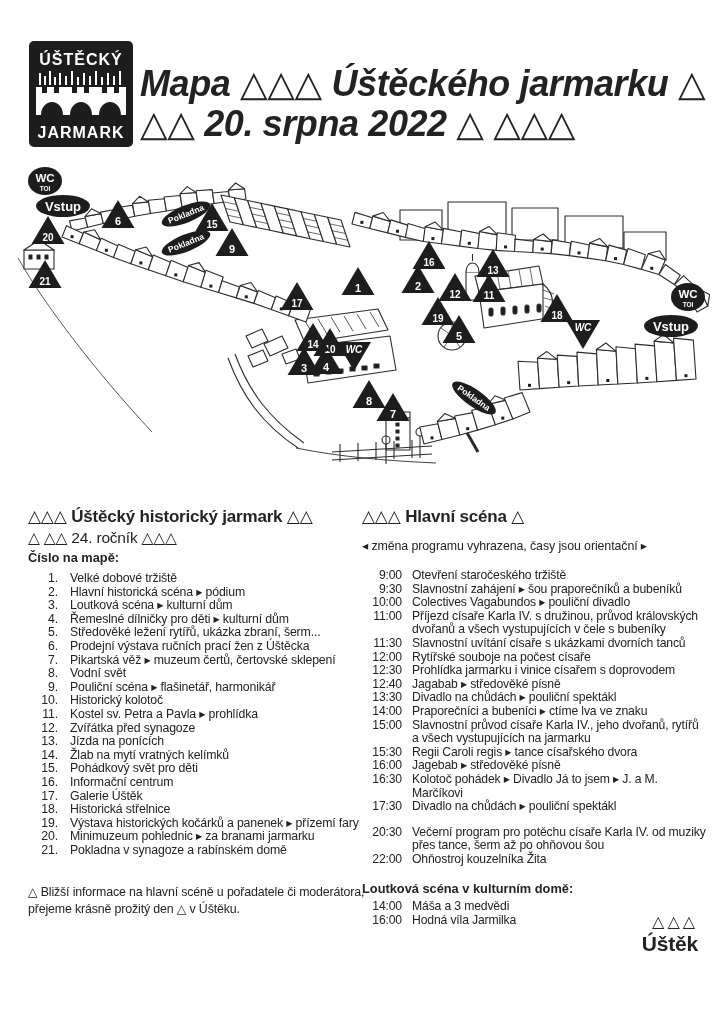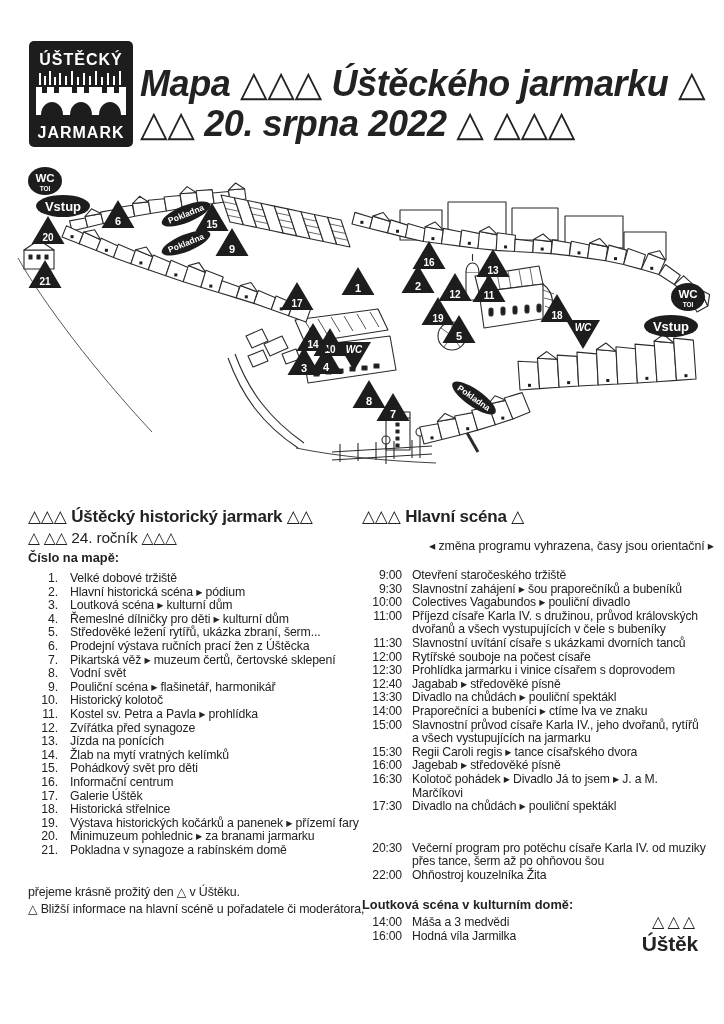--- a/index.html
+++ b/index.html
@@ -19,26 +19,26 @@
   .legend{position:absolute;left:28px;top:506px;width:336px;}
   .h1a{font-size:17px;font-weight:700;line-height:21px;letter-spacing:-0.2px;}
   .h1b{font-size:15.5px;line-height:21px;letter-spacing:-0.2px;}
   .list-title{font-size:12.8px;font-weight:700;margin-top:2px;margin-bottom:7px;}
   .legend-list{display:flex;flex-direction:column;}
   .legend-item{display:flex;font-size:12.3px;line-height:13.6px;letter-spacing:-0.15px;}
   .legend-item .num{width:30px;text-align:right;margin-right:12px;flex:none;}
   .note{position:absolute;left:28px;top:884px;width:340px;font-size:12.4px;line-height:16.5px;letter-spacing:-0.15px;}
   
   .program{position:absolute;left:362px;top:506px;width:352px;}
-  .sub{font-size:12.4px;margin-top:11px;letter-spacing:-0.1px;text-align:right;}
+  .sub{font-size:12.4px;margin-top:11px;letter-spacing:-0.1px;}
   .sched{display:flex;flex-direction:column;margin-top:16px;}
   .sched-item{display:flex;font-size:12.2px;line-height:13.6px;letter-spacing:-0.15px;}
   .sched-item .time{width:40px;text-align:right;margin-right:10px;flex:none;}
   .sched-item .txt{width:296px;}
-  .sched-item.gap{margin-top:28px;}
+  .sched-item.gap{margin-top:12px;}
   .puppet-title{font-size:12.8px;font-weight:700;margin-top:15px;margin-bottom:4px;}
   
   .footer-logo{position:absolute;right:26px;top:912px;text-align:right;}
   .footer-logo .tents{font-size:16px;letter-spacing:3px;line-height:20px;}
   .footer-logo .town{font-size:21px;font-weight:700;line-height:23px;letter-spacing:-0.2px;}
 </style>
 </head>
 <body>
 
 <div class="page">
@@ -534,22 +534,22 @@
           <div class="txt">Minimuzeum pohlednic ▸ za branami jarmarku</div>
         </div>
         <div class="legend-item">
           <div class="num">21.</div>
           <div class="txt">Pokladna v synagoze a rabínském domě</div>
         </div>
       </div>
   </div>
 
   <div class="note">
+    <div>△ Bližší informace na hlavní scéně u pořadatele či moderátora,</div>
     <div>přejeme krásně prožitý den △ v Úštěku.</div>
-    <div>△ Bližší informace na hlavní scéně u pořadatele či moderátora,</div>
   </div>
 
   <div class="program">
     <div class="h1a">△△△ Hlavní scéna △</div>
     <div class="sub">◂ změna programu vyhrazena, časy jsou orientační ▸</div>
     <div class="sched" id="program-list">
         <div class="sched-item">
           <div class="time">9:00</div>
           <div class="txt">Otevření staročeského tržiště</div>
         </div>

